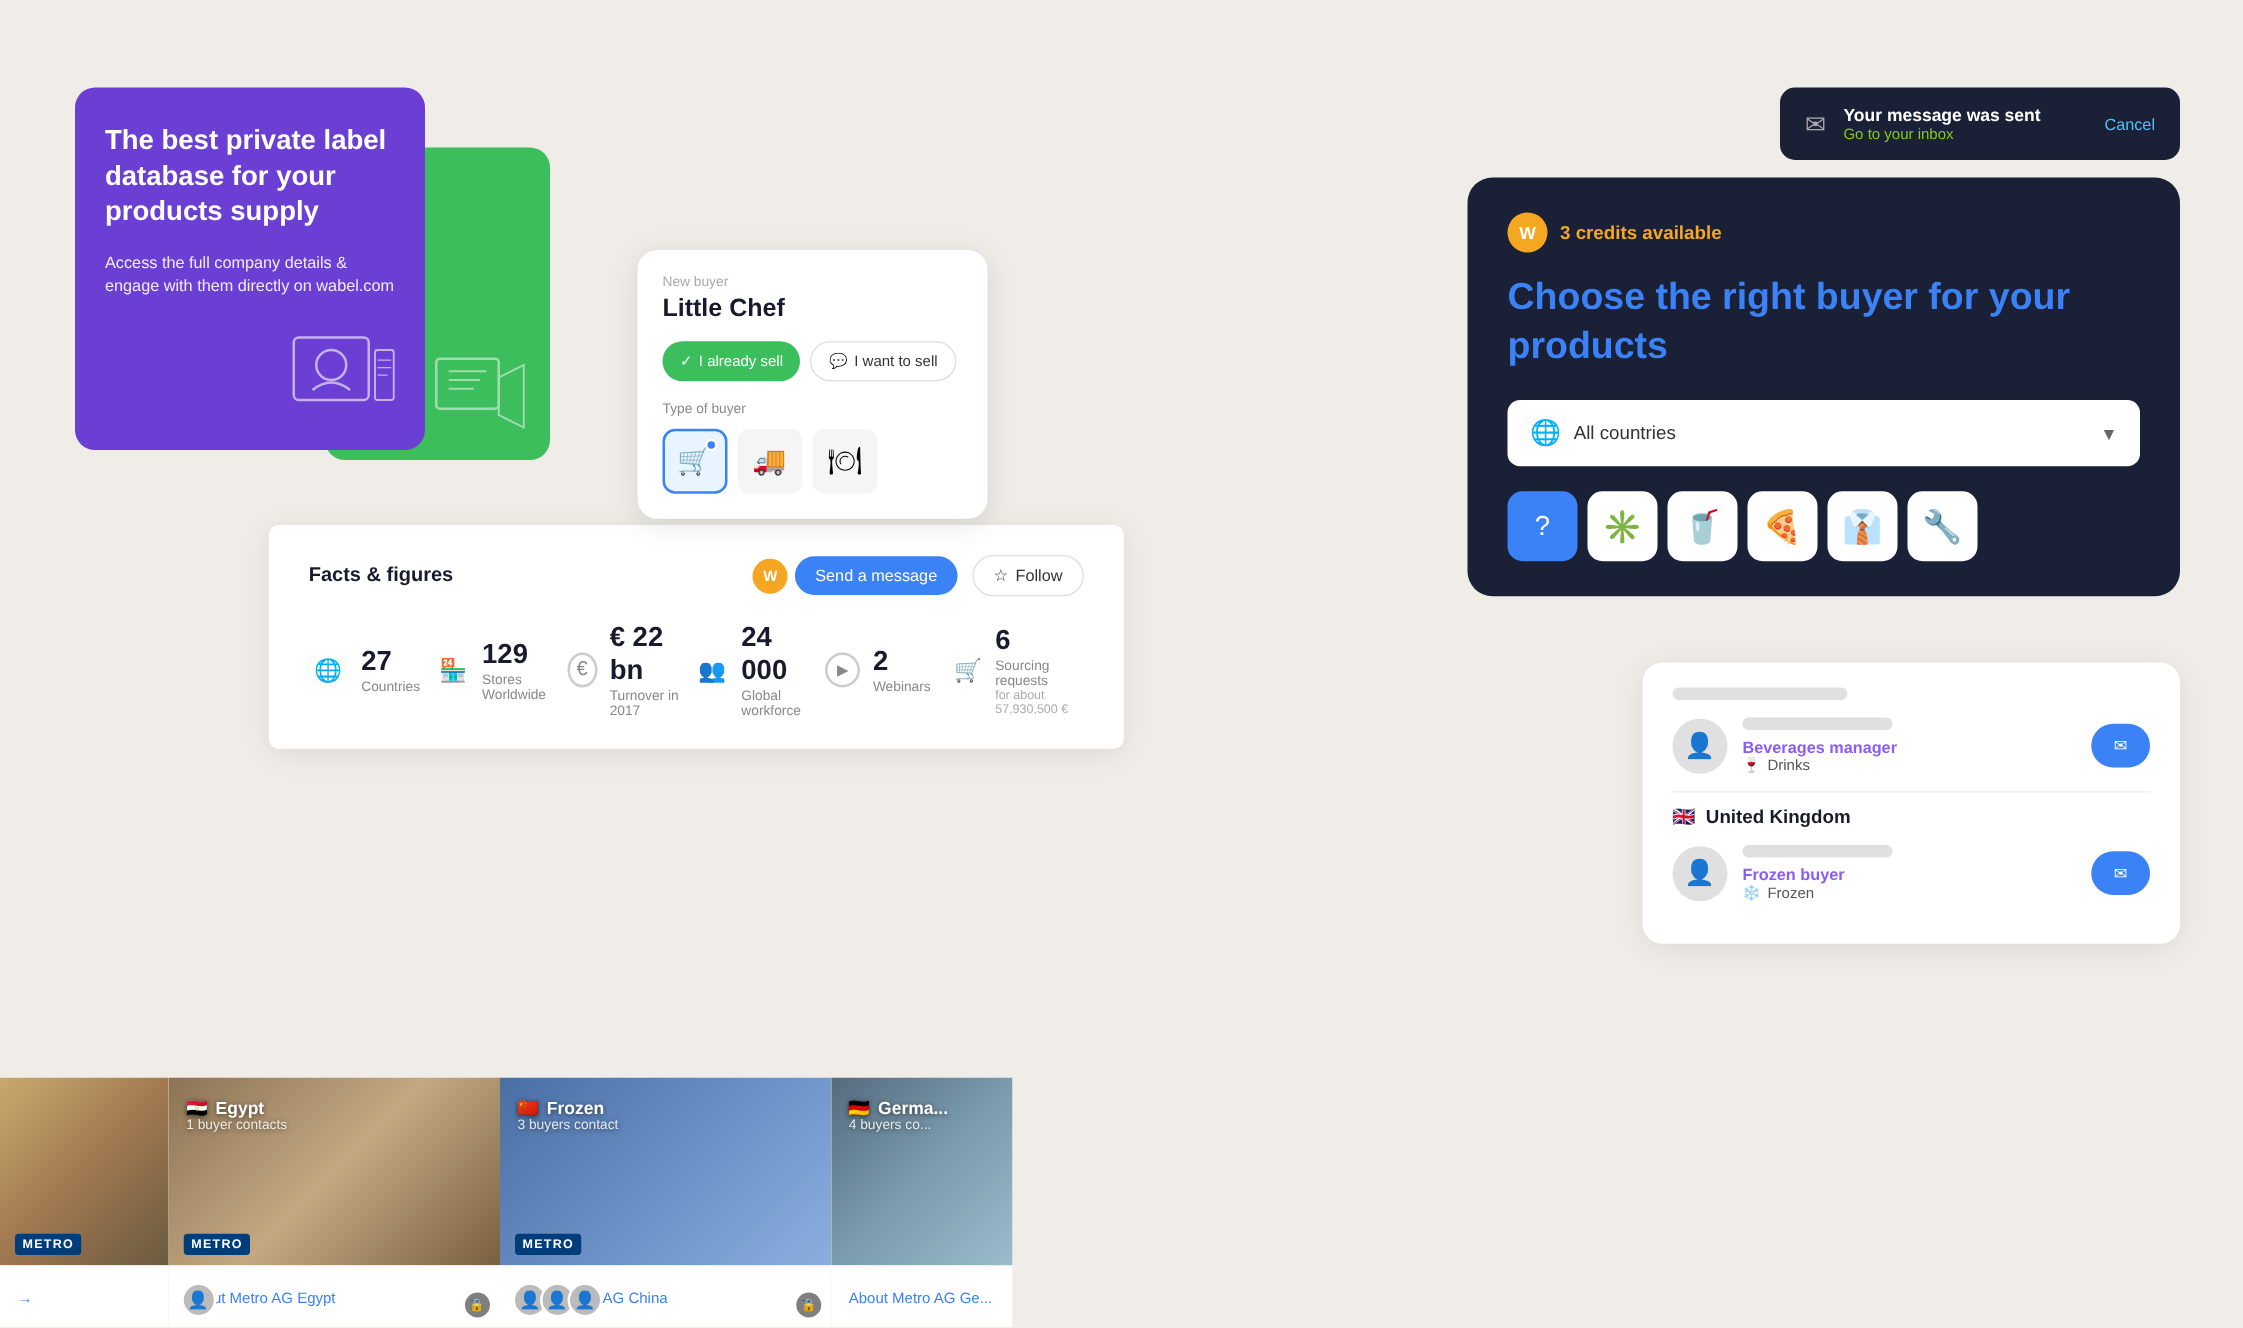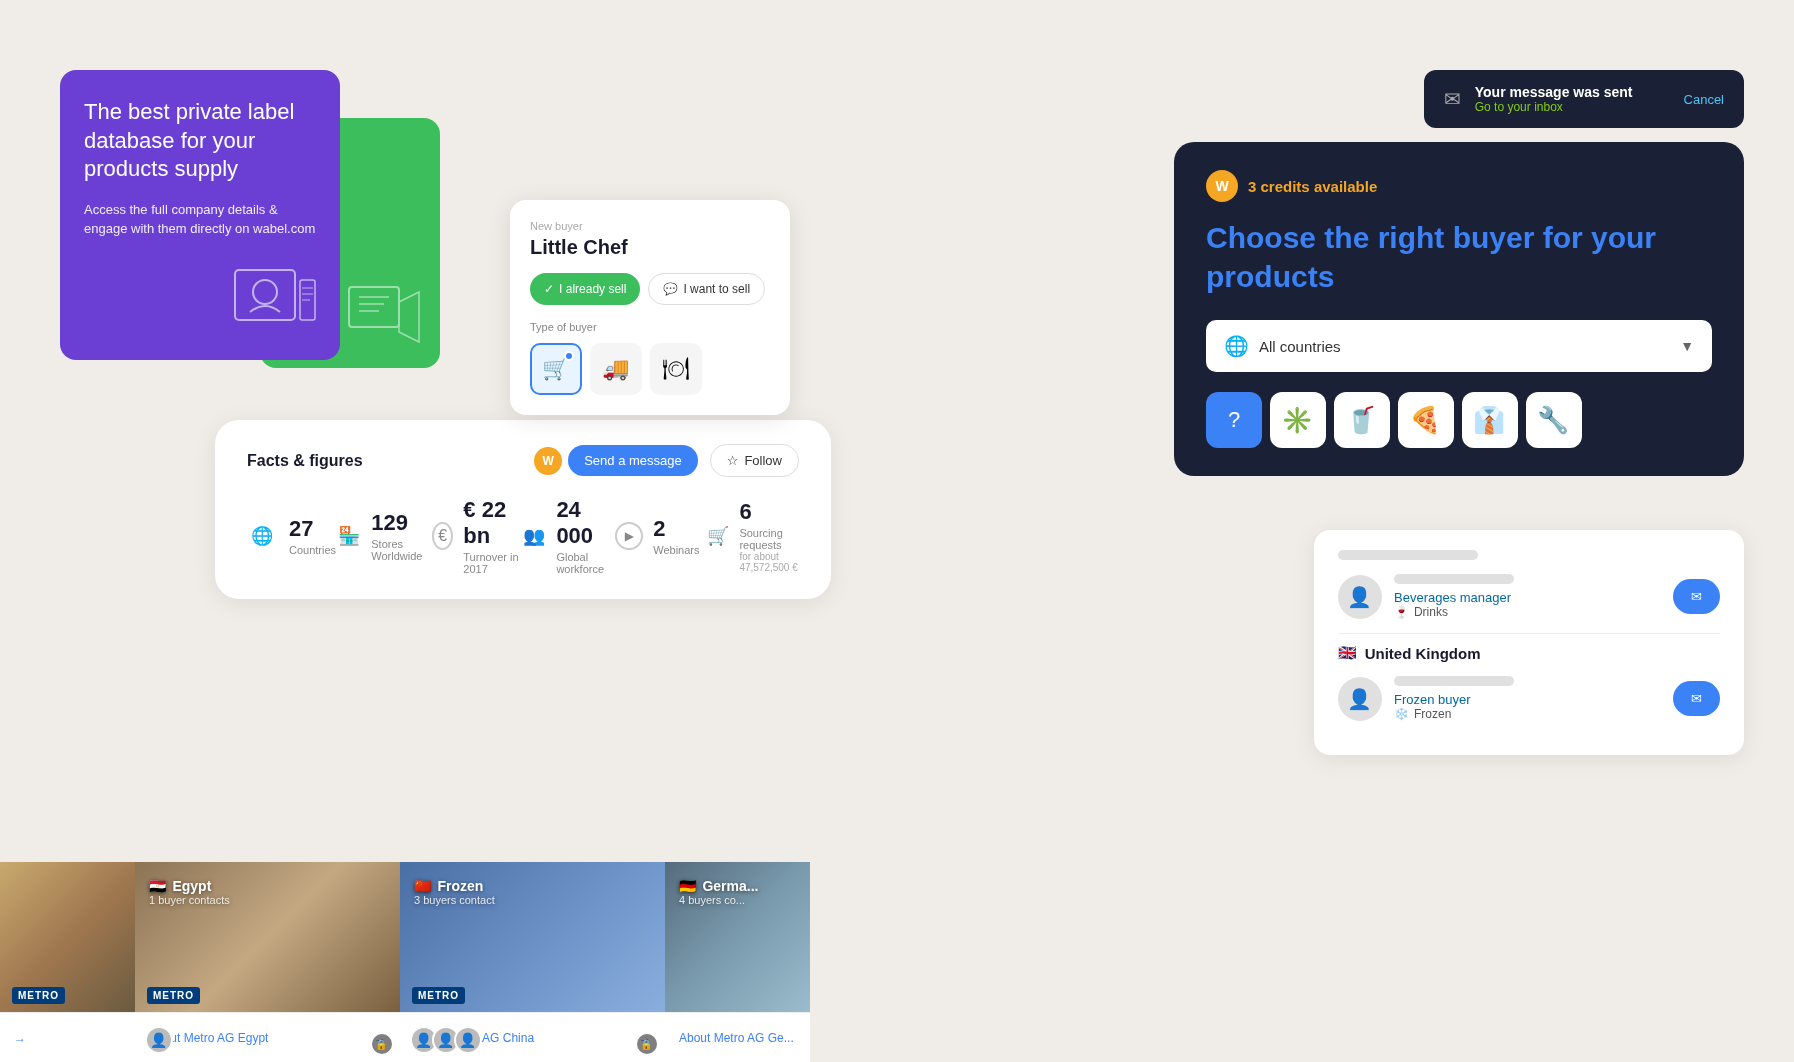--- a/index.html
+++ b/index.html
@@ -20,21 +20,21 @@
       width: 280px;
       height: 290px;
       background: #6b3fd4;
       border-radius: 16px;
       padding: 28px 24px;
       color: white;
       z-index: 2;
     }
     .purple-card h2 {
       font-size: 22px;
-      font-weight: 400;
+      font-weight: 700;
       line-height: 1.3;
       margin-bottom: 16px;
     }
     .purple-card p {
       font-size: 13px;
       line-height: 1.5;
       opacity: 0.9;
     }
     .purple-card-icon {
       position: absolute;
@@ -71,23 +71,23 @@
       width: 80px;
       height: 70px;
       opacity: 0.5;
     }
 
     
     .facts-card {
       position: absolute;
       top: 420px;
       left: 215px;
-      width: 616px;
+      width: 684px;
       background: white;
-      border-radius: 24px;
+      border-radius: 8px;
       padding: 24px 32px;
       z-index: 3;
       box-shadow: 0 4px 24px rgba(0,0,0,0.08);
     }
     .facts-card-header {
       display: flex;
       justify-content: space-between;
       align-items: center;
       margin-bottom: 20px;
     }
@@ -399,21 +399,21 @@
       flex-shrink: 0;
     }
     .buyer-info { flex: 1; }
     .buyer-name-bar {
       width: 120px;
       height: 10px;
       background: #e0e0e0;
       border-radius: 5px;
       margin-bottom: 6px;
     }
-    .buyer-role { font-size: 13px; color: #0369a1; font-weight: 400; }
+    .buyer-role { font-size: 13px; color: #8b5cf6; font-weight: 700; }
     .buyer-category {
       display: flex;
       align-items: center;
       gap: 5px;
       font-size: 12px;
       color: #555;
     }
     .btn-message {
       background: #3b82f6;
       color: white;
@@ -554,21 +554,21 @@
         <div class="stat-value">2</div>
         <div class="stat-label">Webinars</div>
       </div>
     </div>
 
     <div class="stat-item">
       <div class="stat-icon">🛒</div>
       <div>
         <div class="stat-value">6</div>
         <div class="stat-label">Sourcing requests</div>
-        <div class="stat-sublabel">for about 47,572,500 €</div>
+        <div class="stat-sublabel">for about 57,930,500 €</div>
       </div>
     </div>
   </div>
 </div>
 
 <div class="buyer-card">
   <div class="buyer-card-label">New buyer</div>
   <div class="buyer-card-name">Little Chef</div>
   <div class="buyer-buttons">
     <button class="btn-sell">

